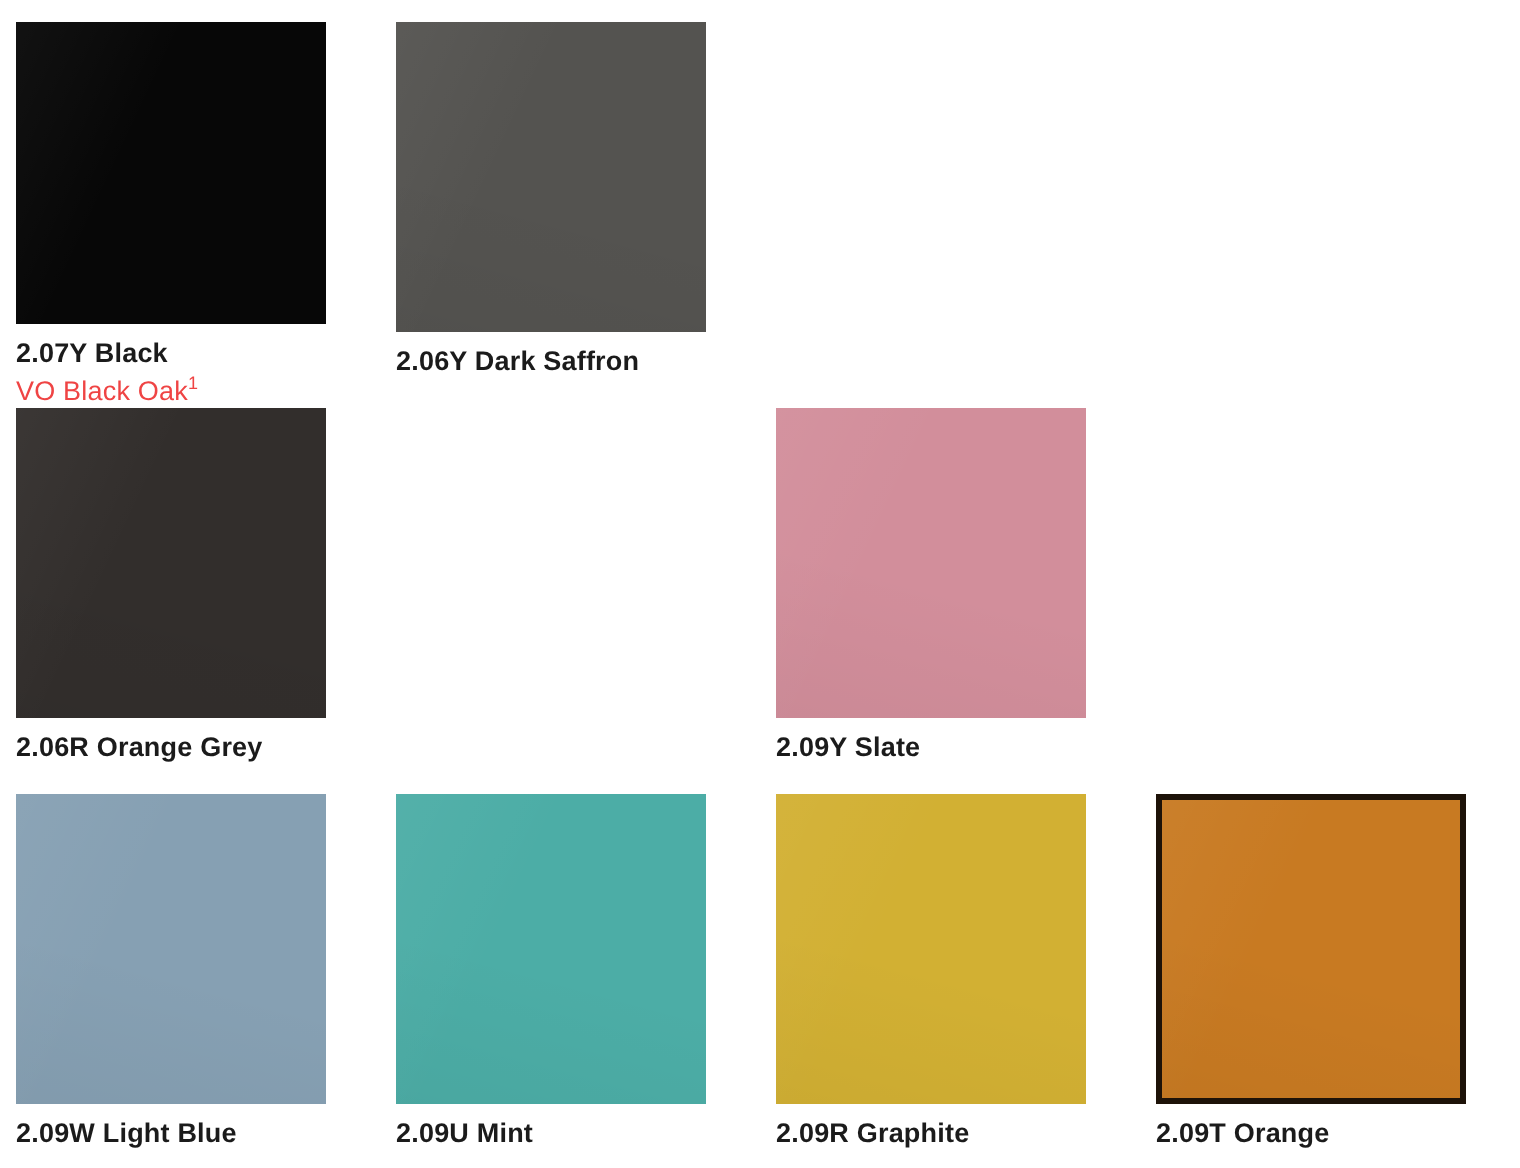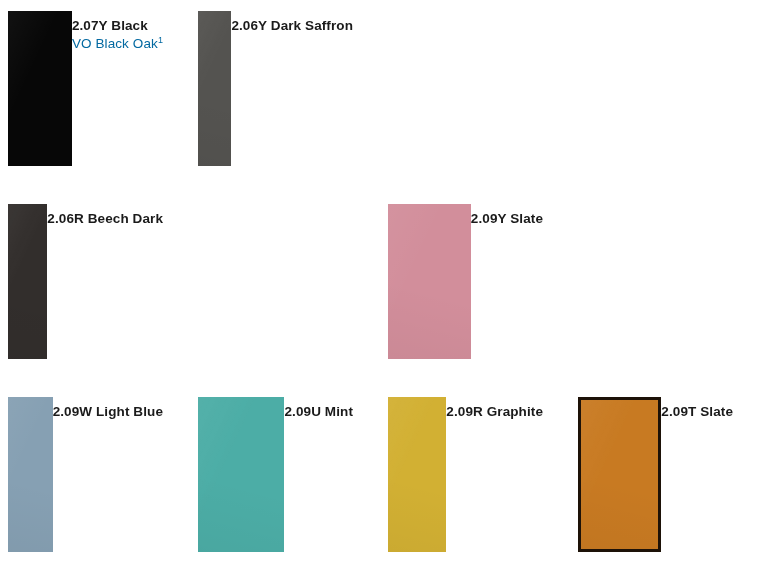--- a/index.html
+++ b/index.html
@@ -30,21 +30,21 @@
     height: 193px;
     box-sizing: border-box;
   }
 
   .swatch-cell {
     width: 190px;
     box-sizing: border-box;
     padding-left: 8px;
     padding-right: 27px;
     display: flex;
-    flex-direction: row;
+    flex-direction: column;
     align-items: stretch;
   }
 
   .swatch-cell.is-empty .swatch-chip,
   .swatch-cell.is-empty .swatch-caption {
     visibility: hidden;
   }
 
   .swatch-chip {
     width: 155px;
@@ -80,21 +80,21 @@
     font-weight: bold;
     color: #1b1b1b;
     letter-spacing: 0.1px;
     white-space: nowrap;
   }
 
   .swatch-subname {
     display: block;
     font-size: 13.5px;
     font-weight: normal;
-    color: #0369a1;
+    color: #ef4444;
     letter-spacing: 0.1px;
     white-space: nowrap;
     margin-top: 2px;
   }
 
   .footnote-mark {
     font-size: 9px;
     vertical-align: super;
     line-height: 0;
   }
@@ -118,21 +118,21 @@
         <span class="swatch-name">2.06Y Dark Saffron</span>
 
       </div>
     </div>
   </div>
 
   <div class="swatch-row">
     <div class="swatch-cell">
       <div class="swatch-chip" style="background-color: rgb(50, 46, 44);"></div>
       <div class="swatch-caption">
-        <span class="swatch-name">2.06R Beech Dark</span>
+        <span class="swatch-name">2.06R Orange Grey</span>
 
       </div>
     </div>
     <div class="swatch-cell is-empty">
       <div class="swatch-chip" style="background-color: rgb(255, 255, 255);"></div>
       <div class="swatch-caption">
         <span class="swatch-name"></span>
 
       </div>
     </div>
@@ -170,19 +170,19 @@
     <div class="swatch-cell">
       <div class="swatch-chip" style="background-color: rgb(210, 176, 51);"></div>
       <div class="swatch-caption">
         <span class="swatch-name">2.09R Graphite</span>
 
       </div>
     </div>
     <div class="swatch-cell">
       <div class="swatch-chip is-selected" style="background-color: rgb(200, 122, 34); border-color: rgb(29, 18, 8);"></div>
       <div class="swatch-caption">
-        <span class="swatch-name">2.09T Slate</span>
+        <span class="swatch-name">2.09T Orange</span>
 
       </div>
     </div>
   </div>
 
 </div>
 
 </body></html>

